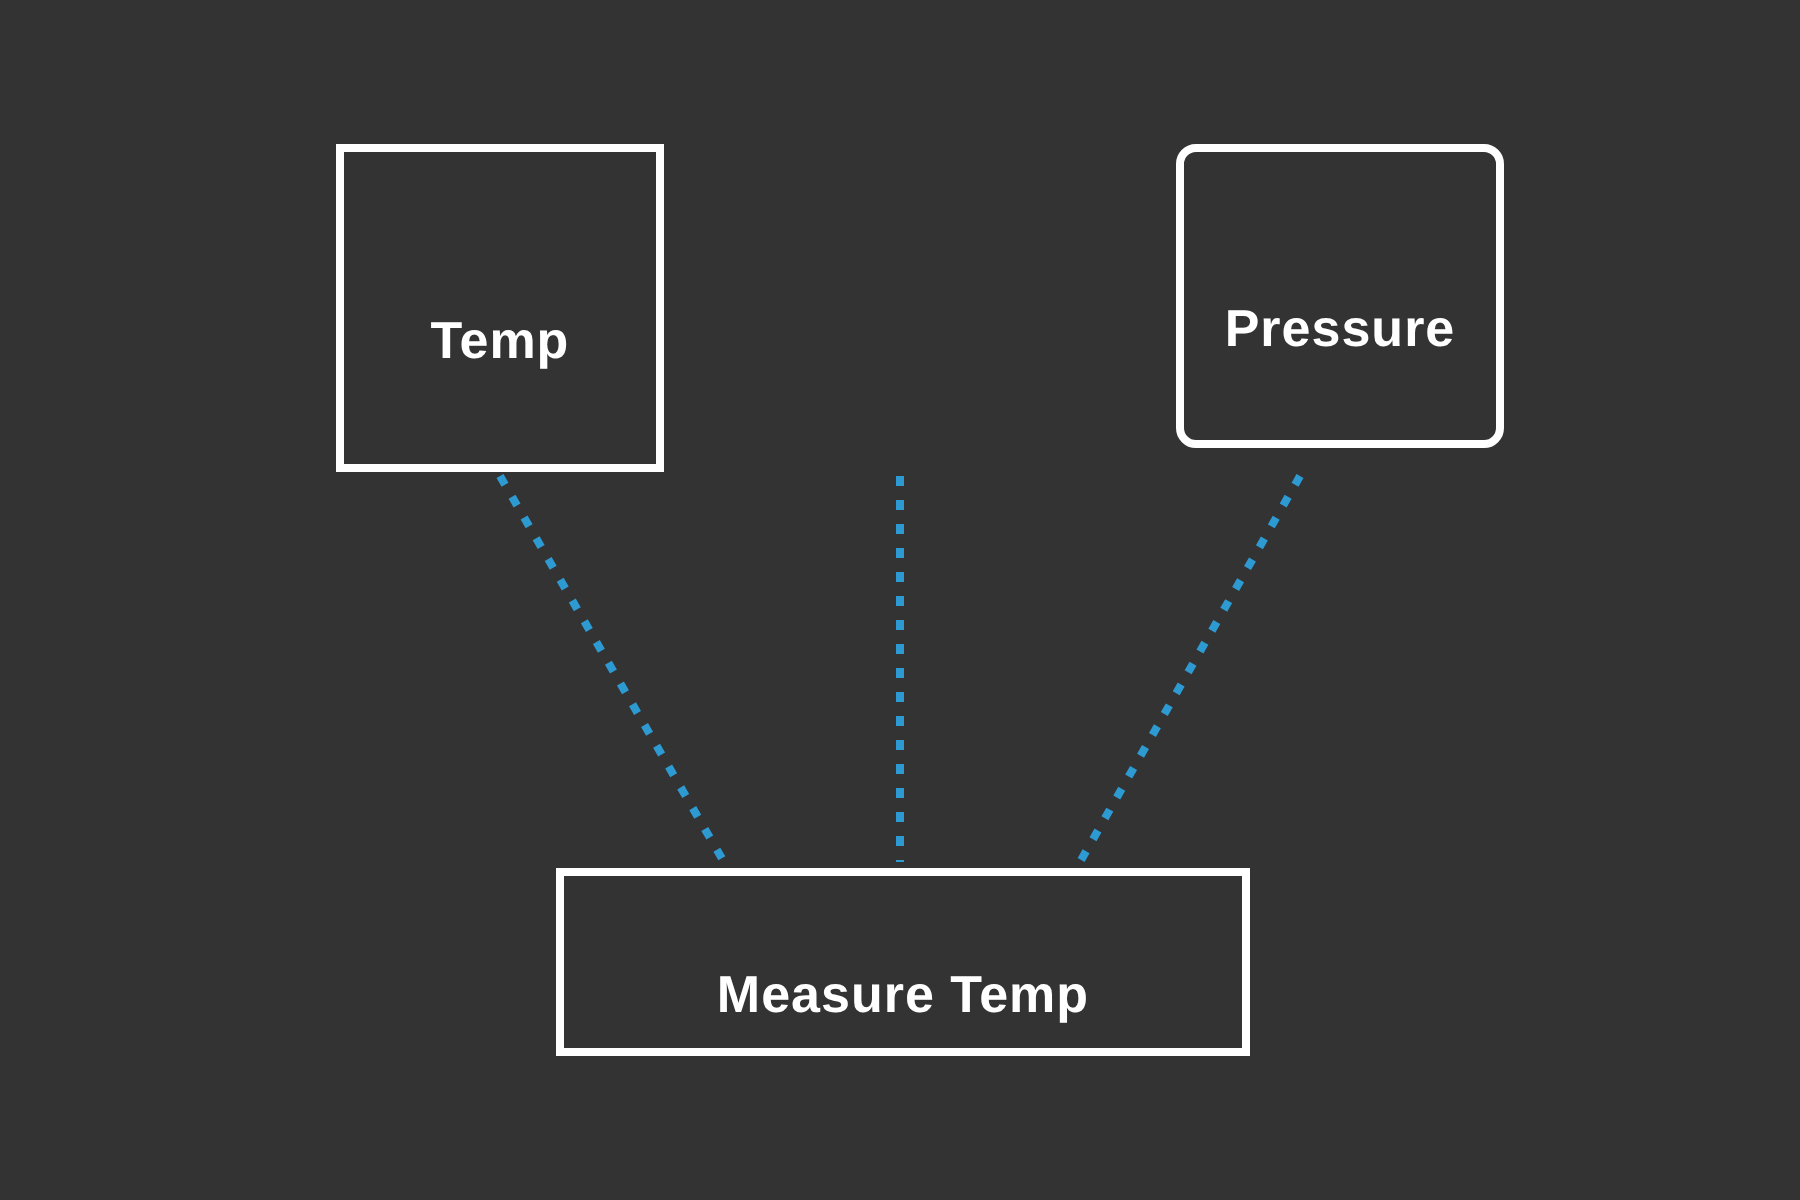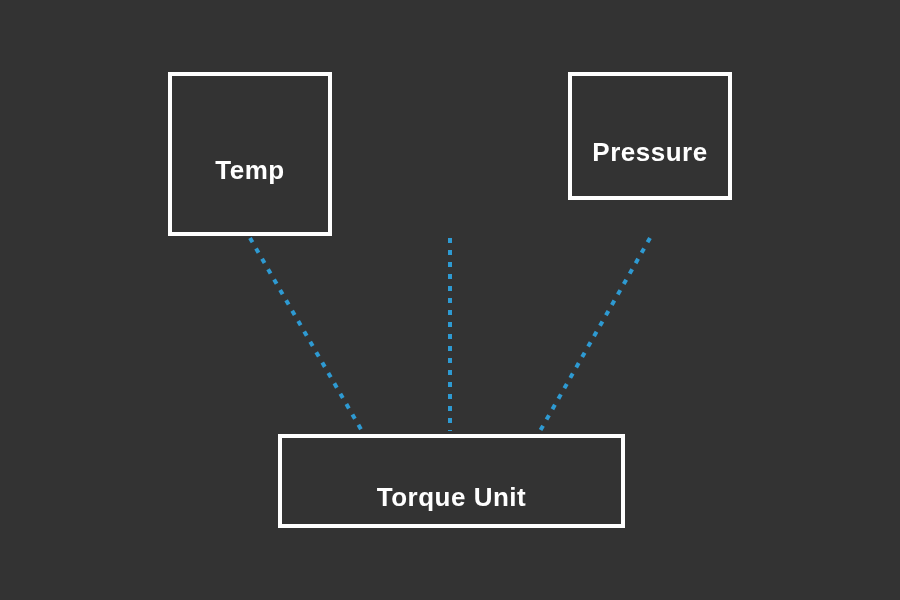--- a/index.html
+++ b/index.html
@@ -34,21 +34,21 @@
   .node-label {
     color: #ffffff;
     font-size: 26px;
     font-weight: bold;
     letter-spacing: 0.5px;
     white-space: nowrap;
     margin-top: 32px;
   }
   .node-temp     { left: 168px; top: 72px;  width: 164px; height: 164px; }
   .node-torque   { left: 368px; top: 72px;  width: 164px; height: 164px; }
-  .node-pressure { left: 568px; top: 72px;  width: 164px; height: 128px; }
+  .node-pressure { left: 588px; top: 72px;  width: 164px; height: 152px; border-radius: 10px; }
   .node-measure-unit { left: 278px; top: 434px; width: 347px; height: 94px; }
 </style>
 </head>
 <body>
 
 <div class="canvas">
 
   <svg class="connectors" viewBox="0 0 900 600" xmlns="http://www.w3.org/2000/svg">
     <line x1="250" y1="238" x2="362" y2="431" stroke-width="4" stroke-dasharray="5 7" fill="none" stroke="#2e9ad2"></line>
     <line x1="450" y1="238" x2="450" y2="431" stroke-width="4" stroke-dasharray="5 7" fill="none" stroke="#2e9ad2"></line>
@@ -58,16 +58,16 @@
   <div class="node node-temp">
     <span class="node-label">Temp</span>
   </div>
 
 
   <div class="node node-pressure">
     <span class="node-label">Pressure</span>
   </div>
 
   <div class="node node-measure-unit">
-    <span class="node-label">Torque Unit</span>
+    <span class="node-label">Measure Temp</span>
   </div>
 
 </div>
 
 </body></html>

